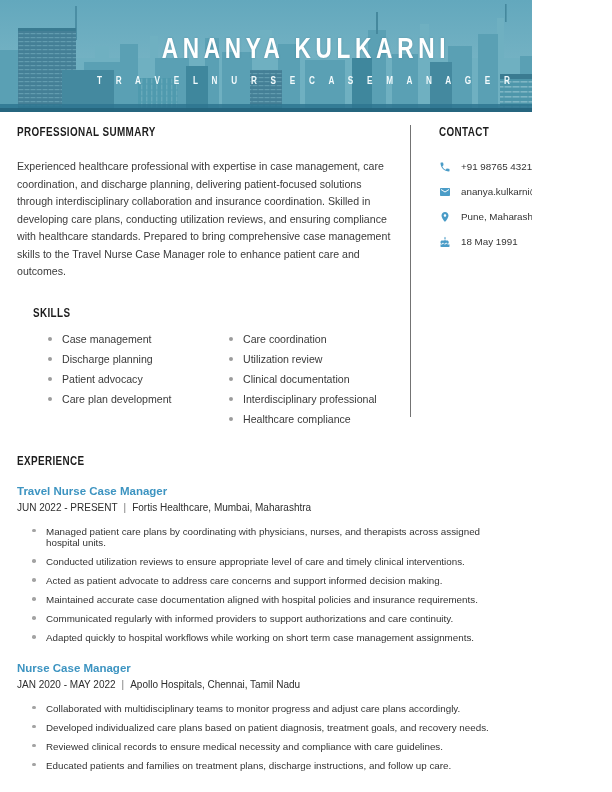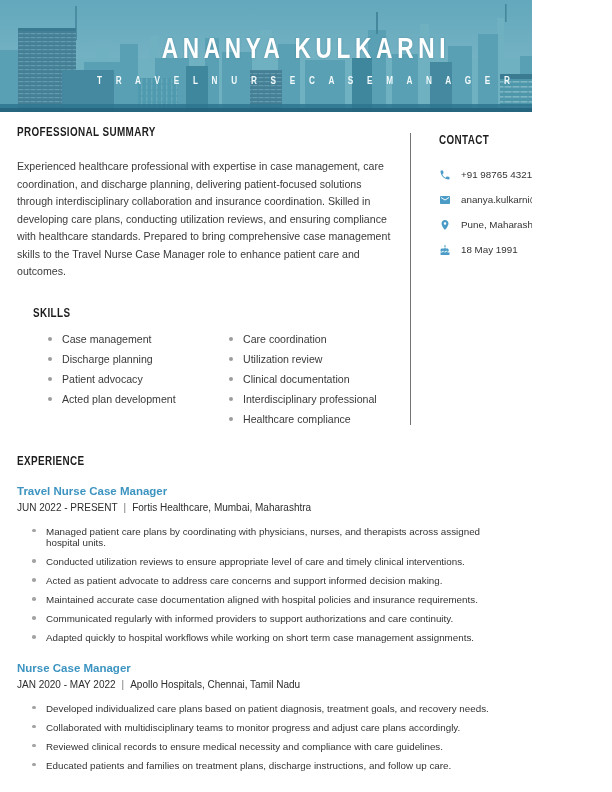--- a/index.html
+++ b/index.html
@@ -43,21 +43,21 @@
     margin:0;
     font-size:13px;font-weight:700;color:#1d1d1d;
     letter-spacing:0.5px;line-height:13px;
   }
   .sec-h > span{display:inline-block;transform:scaleX(0.76);transform-origin:0 50%;white-space:nowrap;}
 
   
   .top-row{
     display:flex;
     margin-top:13px;
-    align-items:center;
+    align-items:flex-start;
   }
   .col-left{
     flex:0 0 408px;box-sizing:border-box;
     padding:0 16px 0 17px;
   }
   .col-right{
     flex:1;box-sizing:border-box;
     border-left:1px solid #737373;
     padding:0 14px 0 28px;
     min-height:292px;
@@ -212,21 +212,21 @@
       <h2 class="sec-h"><span>PROFESSIONAL SUMMARY</span></h2>
       <p class="summary-text">Experienced healthcare professional with expertise in case management, care coordination, and discharge planning, delivering patient-focused solutions through interdisciplinary collaboration and insurance coordination. Skilled in developing care plans, conducting utilization reviews, and ensuring compliance with healthcare standards. Prepared to bring comprehensive case management skills to the Travel Nurse Case Manager role to enhance patient care and outcomes.</p>
 
       <div class="skills">
         <h2 class="sec-h"><span>SKILLS</span></h2>
         <div class="skills-cols">
           <ul class="skills-col c1">
             <li class="skill-item">Case management</li>
             <li class="skill-item">Discharge planning</li>
             <li class="skill-item">Patient advocacy</li>
-            <li class="skill-item">Acted plan development</li>
+            <li class="skill-item">Care plan development</li>
           </ul>
           <ul class="skills-col c2">
             <li class="skill-item">Care coordination</li>
             <li class="skill-item">Utilization review</li>
             <li class="skill-item">Clinical documentation</li>
             <li class="skill-item">Interdisciplinary professional</li>
             <li class="skill-item">Healthcare compliance</li>
           </ul>
         </div>
       </div>
@@ -293,22 +293,22 @@
         <li class="job-bullet">Adapted quickly to hospital workflows while working on short term case management assignments.</li>
       </ul>
     </div>
 
     <div class="job">
       <h3 class="job-title">Nurse Case Manager</h3>
       <p class="job-meta">
         <span>JAN 2020 - MAY 2022</span><span class="sep">|</span><span>Apollo Hospitals, Chennai, Tamil Nadu</span>
       </p>
       <ul class="job-bullets">
+        <li class="job-bullet">Collaborated with multidisciplinary teams to monitor progress and adjust care plans accordingly.</li>
         <li class="job-bullet">Developed individualized care plans based on patient diagnosis, treatment goals, and recovery needs.</li>
-        <li class="job-bullet">Collaborated with multidisciplinary teams to monitor progress and adjust care plans accordingly.</li>
         <li class="job-bullet">Reviewed clinical records to ensure medical necessity and compliance with care guidelines.</li>
         <li class="job-bullet">Educated patients and families on treatment plans, discharge instructions, and follow up care.</li>
 
       </ul>
     </div>
   </div>
 
 </div>
 
 </body></html>

